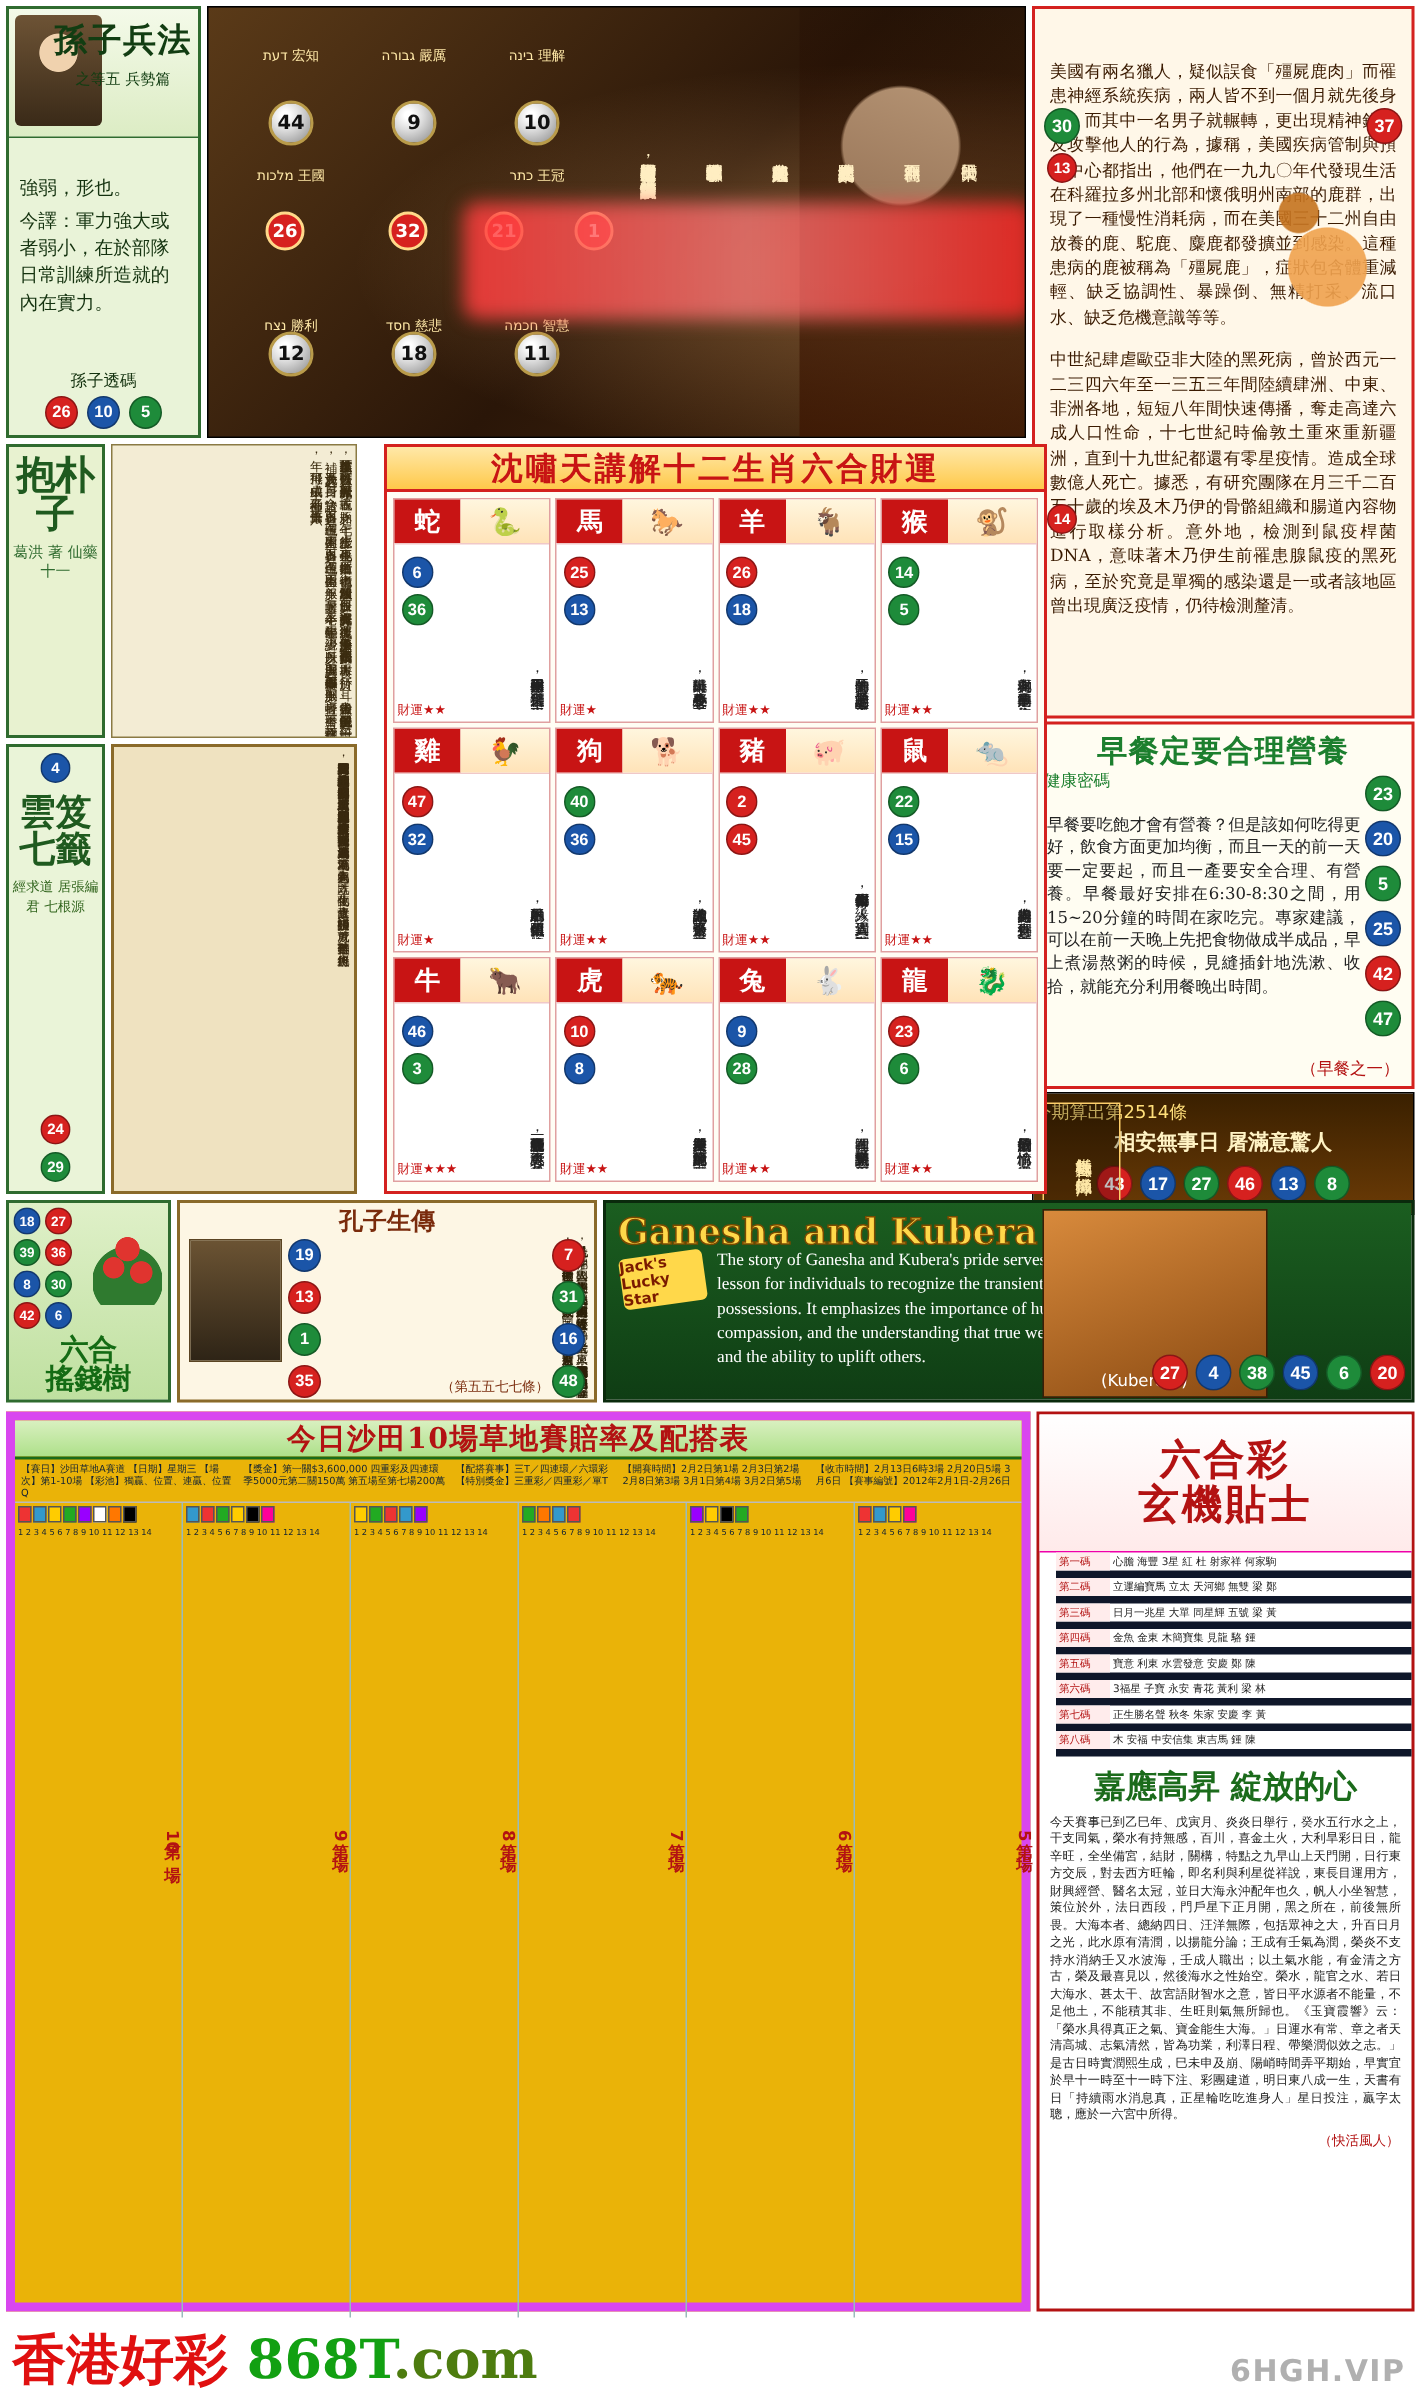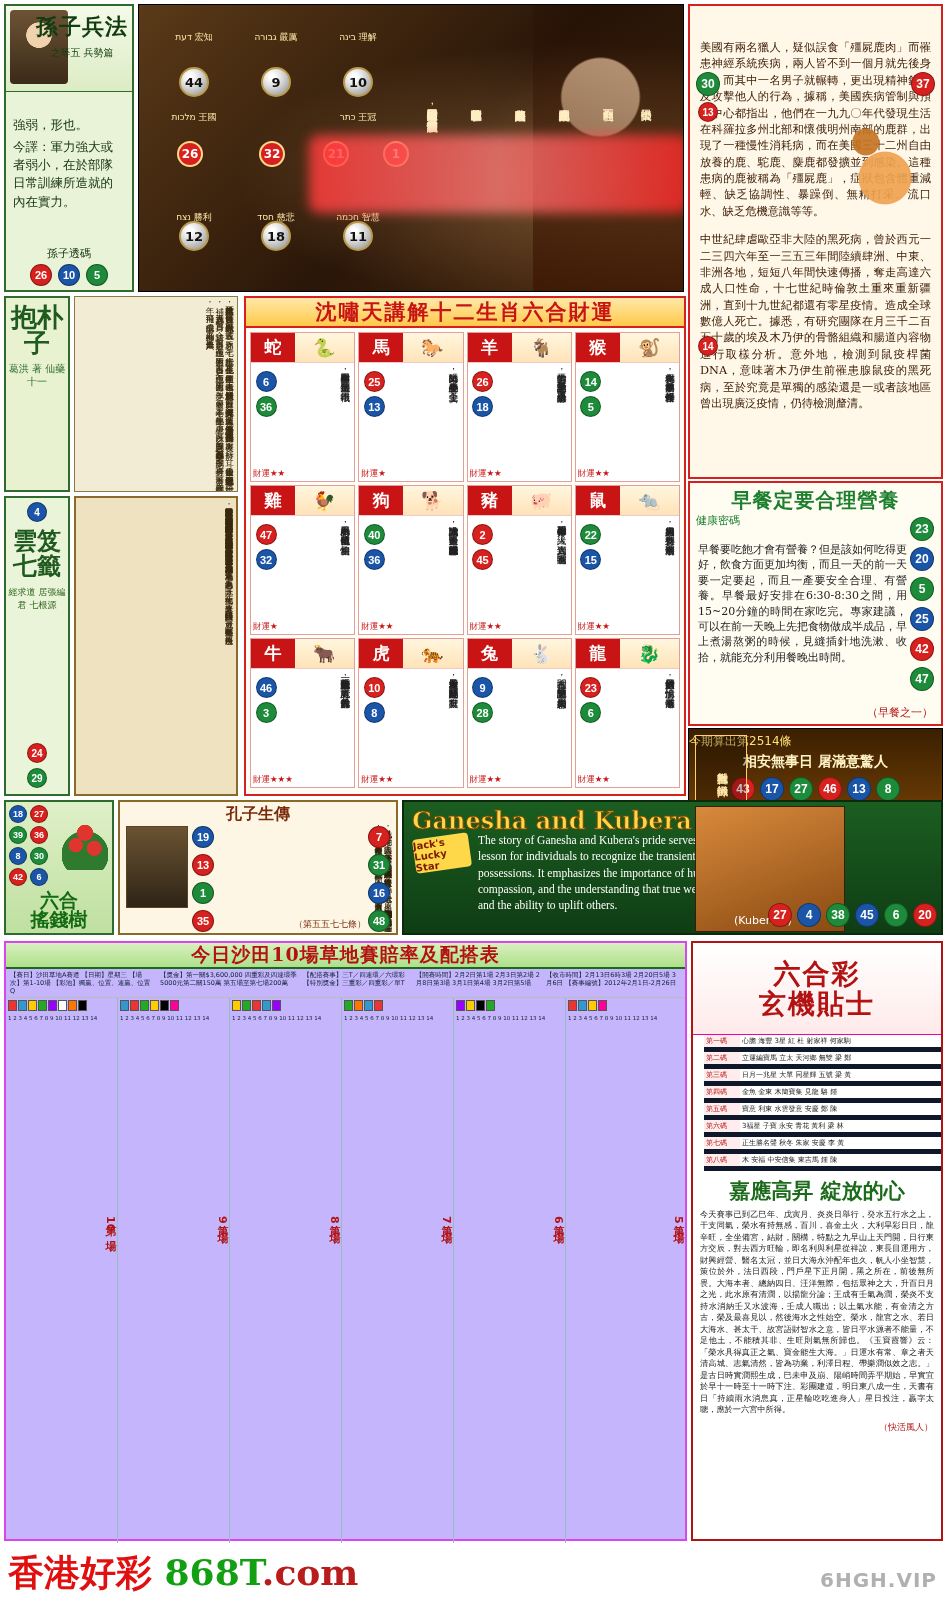--- a/index.html
+++ b/index.html
@@ -194,22 +194,22 @@
 
   #scroll {
     left:74px; top:496px; width:164px; height:300px;
     background:#efe2c0; border:2px solid #8a6a2a;
     font-size:8px; color:#3a2a10; padding:4px; line-height:1.12;
     writing-mode: vertical-rl; overflow:hidden; font-family:"DejaVu Serif", serif;
   }
 
   
   #zodiac {
-    left:244px; top:296px; width:442px; height:500px;
-    background:#fffdf4; border:2px solid #d4211f;
+    left:256px; top:296px; width:442px; height:500px;
+    background:#fffdf4; border:2px solid #d4211f;text-align:right;
   }
   #zodiac .zh {
     height:30px; background:linear-gradient(#ffe8a8,#ffc94a);
     border-bottom:2px solid #d4211f; display:flex; align-items:center; justify-content:center;
     font-size:21px; font-weight:bold; color:#c81414; letter-spacing:2px;
     font-family:"DejaVu Serif", serif;
   }
   #zodiac .zgrid { display:grid; grid-template-columns:repeat(4,1fr); gap:3px; padding:4px; }
   .zcell { border:1px solid #e0a0a0; background:#fff; height:150px; position:relative; }
   .zcell .ztop { display:flex; height:30px; border-bottom:1px solid #f0c8c8; }
@@ -288,21 +288,21 @@
      line-height:1.42; color:#fff; font-family:"Liberation Serif", serif; }
   #gan .gimg { position:absolute; right:96px; top:4px; width:150px; height:126px;
      background:linear-gradient(160deg,#d88a3c,#8a4a12); border:1px solid #3a1d06; }
   #gan .gcap { position:absolute; left:330px; bottom:6px; font-size:11px; color:#fff; }
   #gan .gnums { position:absolute; right:4px; bottom:6px; display:flex; gap:5px; }
   #gan .gnums .circ { width:24px; height:24px; font-size:12px; }
 
   
   #race {
     left:4px; top:941px; width:683px; height:600px;
-    background:#c4b5fd; border:2px solid #d946ef;
+    background:#eab308; border:6px solid #d946ef;
   }
   #race .rh {
     height:26px; background:linear-gradient(#d9f0c0,#aee08a); border-bottom:2px solid #1b6b1b;
     display:flex; align-items:center; justify-content:center;
     font-size:19px; font-weight:bold; color:#b31212; letter-spacing:1px;
     font-family:"DejaVu Serif", serif;
   }
   #race .rinfo { font-size:6.5px; color:#123; padding:2px 4px; line-height:1.25;
      border-bottom:1px solid #bbb; display:flex; gap:6px; }
   #race .rgrid { position:relative; height:545px; }
@@ -345,21 +345,21 @@
   #footer {
     left:0; top:1545px; width:947px; height:55px;
     background:#fff;
   }
   #footer .fl {
     position:absolute; left:8px; top:4px; font-size:36px; font-weight:bold;
     font-family:"DejaVu Serif", serif;
   }
   #footer .red { color:#e01010; }
   #footer .grn { color:#12a012; }
-  #footer .blu { color:#b91c1c;text-align:center; }
+  #footer .blu { color:#4d7c0f;text-align:center; }
   #footer .fr {
     position:absolute; right:10px; bottom:8px; font-size:20px; font-weight:bold;
     color:#b0b0b0; letter-spacing:1px;
   }
 </style>
 </head>
 <body>
 
 <div class="page">
 

